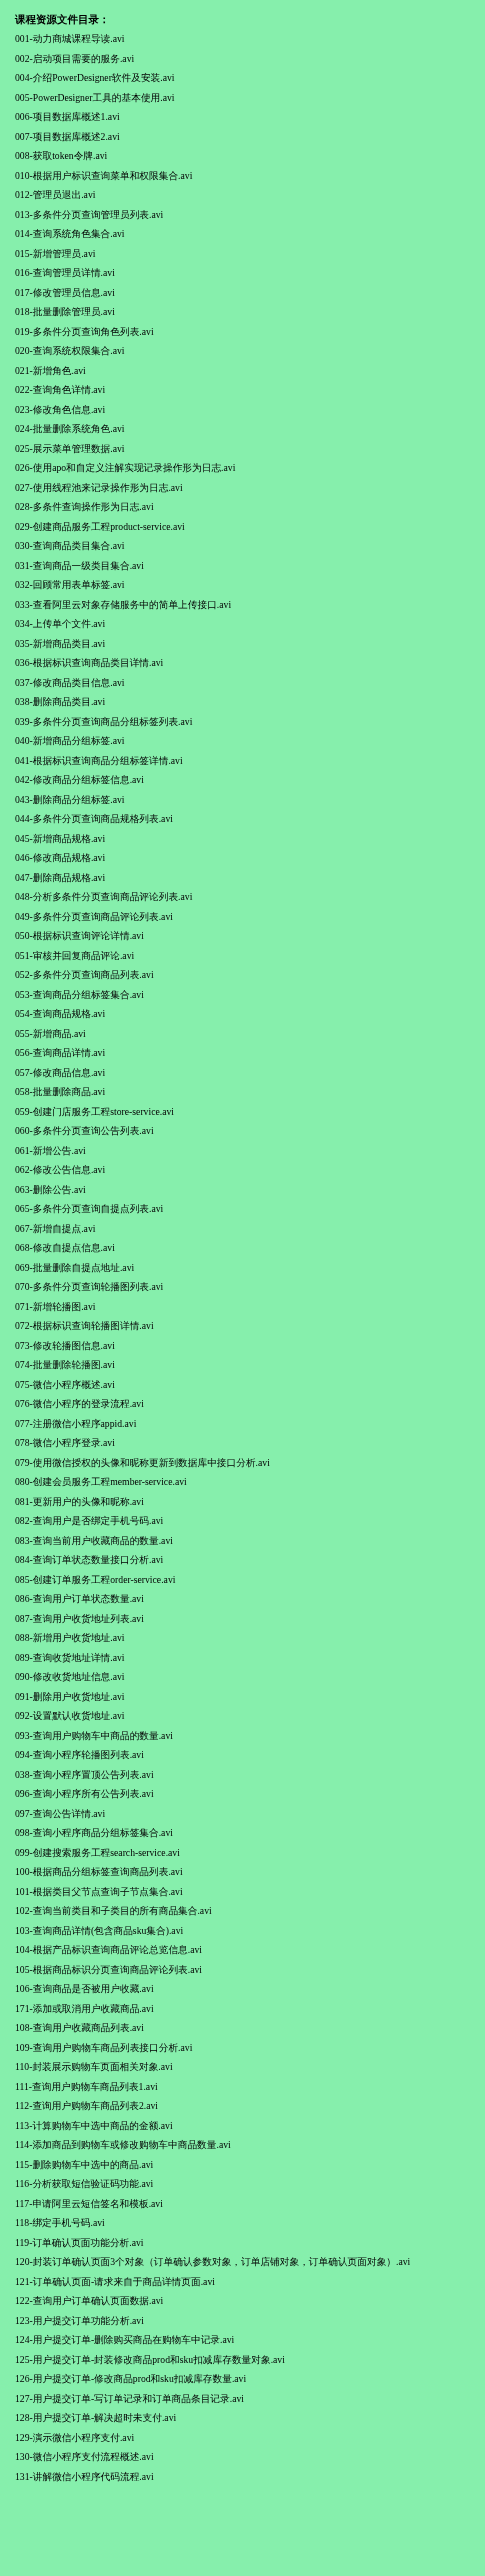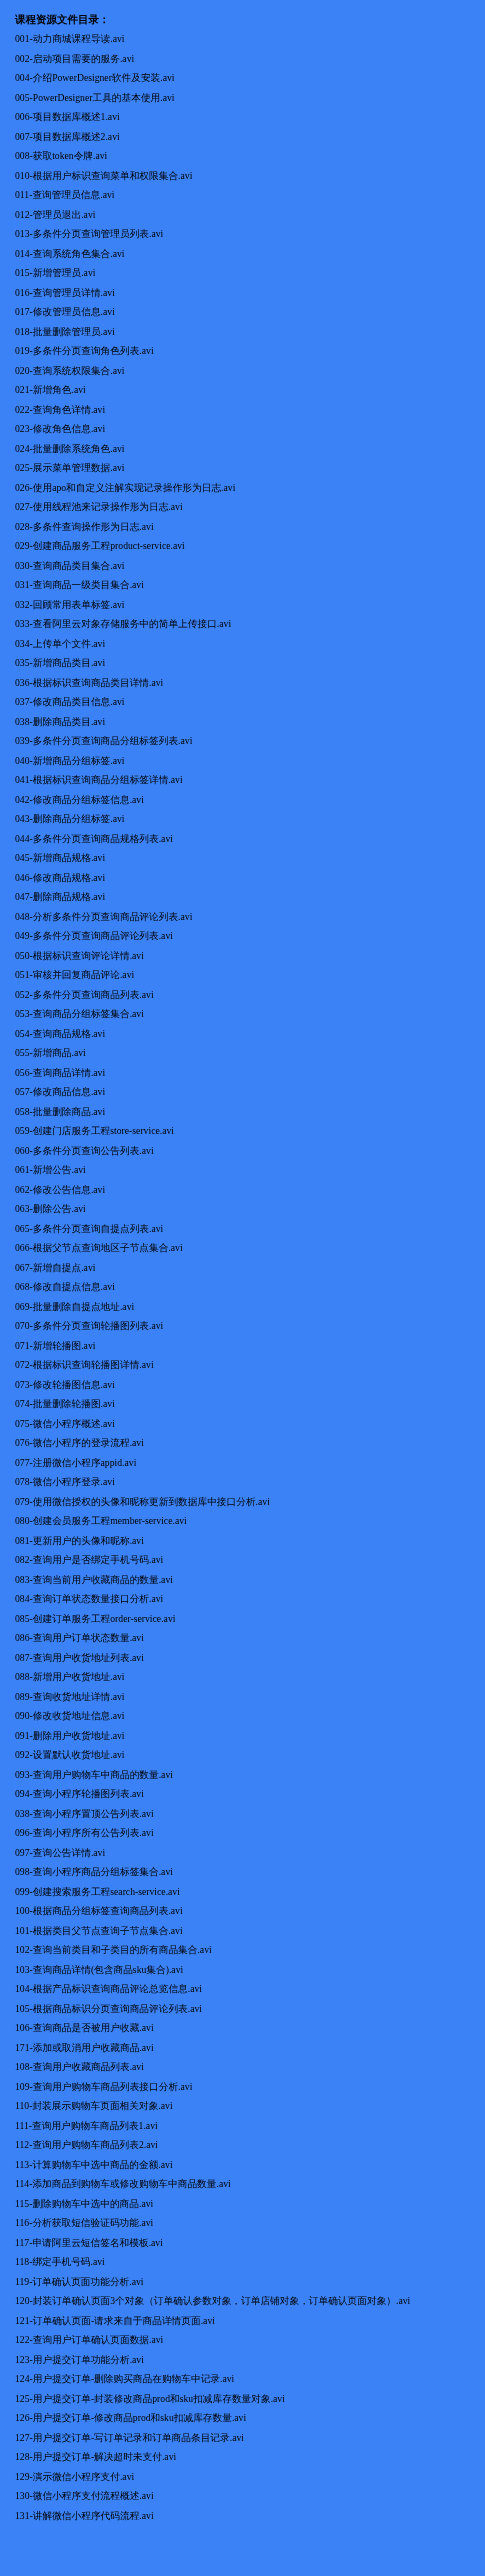--- a/index.html
+++ b/index.html
@@ -5,21 +5,21 @@
   html, body {
     margin: 0;
     padding: 0;
     background: #ffffff;
   }
   .doc {
     width: 486px;
     height: 2576px;
     box-sizing: border-box;
     padding: 9.7px 7.5px 0 15px;
-    background: #3b82f6;
+    background: #86efac;
     font-family: "Liberation Serif", "DejaVu Serif", serif;
     color: #000000;
     overflow: hidden;
   }
   .doc-title {
     font-size: 10.5px;
     font-weight: bold;
     line-height: 19.4px;
     white-space: nowrap;
   }
@@ -37,21 +37,20 @@
   <div class="doc-title">课程资源文件目录：</div>
   <div>
       <div class="line">001-动力商城课程导读.avi</div>
       <div class="line">002-启动项目需要的服务.avi</div>
       <div class="line">004-介绍PowerDesigner软件及安装.avi</div>
       <div class="line">005-PowerDesigner工具的基本使用.avi</div>
       <div class="line">006-项目数据库概述1.avi</div>
       <div class="line">007-项目数据库概述2.avi</div>
       <div class="line">008-获取token令牌.avi</div>
       <div class="line">010-根据用户标识查询菜单和权限集合.avi</div>
-      <div class="line">011-查询管理员信息.avi</div>
       <div class="line">012-管理员退出.avi</div>
       <div class="line">013-多条件分页查询管理员列表.avi</div>
       <div class="line">014-查询系统角色集合.avi</div>
       <div class="line">015-新增管理员.avi</div>
       <div class="line">016-查询管理员详情.avi</div>
       <div class="line">017-修改管理员信息.avi</div>
       <div class="line">018-批量删除管理员.avi</div>
       <div class="line">019-多条件分页查询角色列表.avi</div>
       <div class="line">020-查询系统权限集合.avi</div>
       <div class="line">021-新增角色.avi</div>
@@ -91,21 +90,20 @@
       <div class="line">055-新增商品.avi</div>
       <div class="line">056-查询商品详情.avi</div>
       <div class="line">057-修改商品信息.avi</div>
       <div class="line">058-批量删除商品.avi</div>
       <div class="line">059-创建门店服务工程store-service.avi</div>
       <div class="line">060-多条件分页查询公告列表.avi</div>
       <div class="line">061-新增公告.avi</div>
       <div class="line">062-修改公告信息.avi</div>
       <div class="line">063-删除公告.avi</div>
       <div class="line">065-多条件分页查询自提点列表.avi</div>
-      <div class="line">066-根据父节点查询地区子节点集合.avi</div>
       <div class="line">067-新增自提点.avi</div>
       <div class="line">068-修改自提点信息.avi</div>
       <div class="line">069-批量删除自提点地址.avi</div>
       <div class="line">070-多条件分页查询轮播图列表.avi</div>
       <div class="line">071-新增轮播图.avi</div>
       <div class="line">072-根据标识查询轮播图详情.avi</div>
       <div class="line">073-修改轮播图信息.avi</div>
       <div class="line">074-批量删除轮播图.avi</div>
       <div class="line">075-微信小程序概述.avi</div>
       <div class="line">076-微信小程序的登录流程.avi</div>

